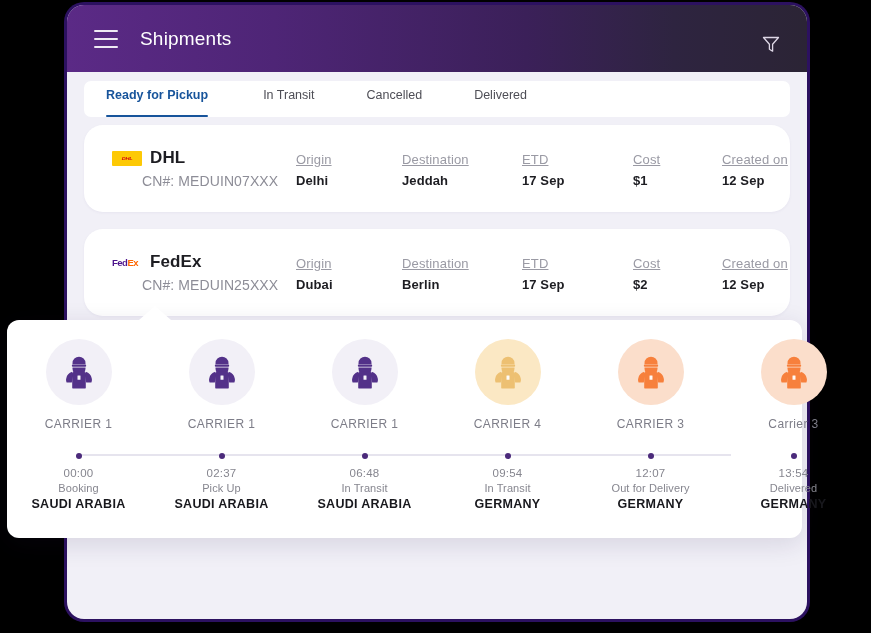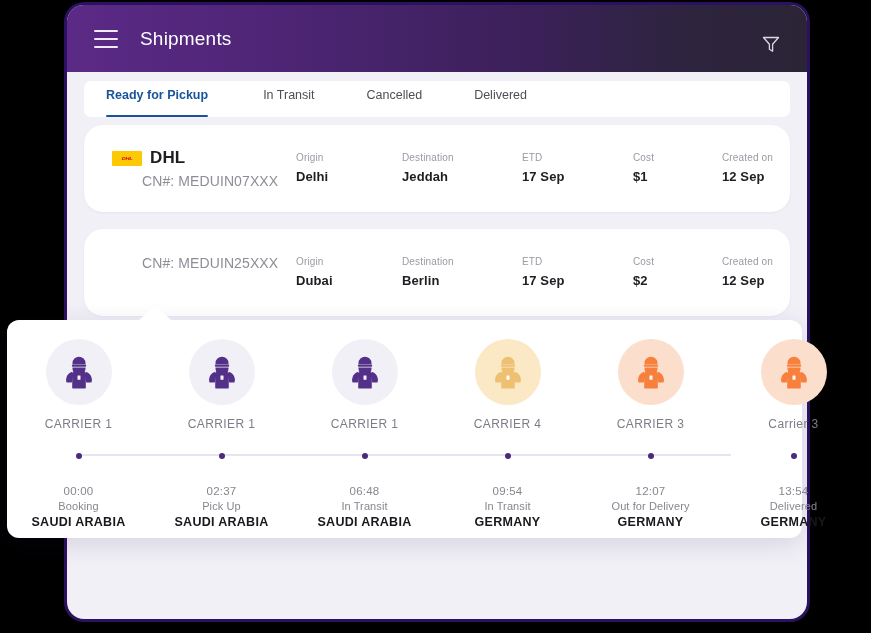--- a/index.html
+++ b/index.html
@@ -99,21 +99,21 @@
   
   .logo-fedex {
     width: 30px; height: 15px;
     display: flex; align-items: center; justify-content: flex-start;
     font-size: 9.5px; font-weight: bold; letter-spacing: -.5px;
   }
   .logo-fedex .fed { color: #4d148c; }
   .logo-fedex .ex  { color: #ff6600; }
 
   .field { position: absolute; top: 27px; }
-  .field-label { font-size: 10px; color: #9a9aa4; letter-spacing: .15px; }
+  .field-label { font-size: 13px; color: #9a9aa4; letter-spacing: .15px; text-decoration: underline; }
   .field-value { font-size: 13px; font-weight: bold; color: #1d1d22; margin-top: 6px; letter-spacing: .1px;}
   .f-origin      { left: 212px; }
   .f-destination { left: 318px; }
   .f-etd         { left: 438px; }
   .f-cost        { left: 549px; }
   .f-created     { left: 638px; }
 
   
   #timeline-panel {
     position: absolute; left: 7px; top: 320px;
@@ -151,21 +151,21 @@
   .dot-row {
     position: absolute; top: 131px; left: 0; width: 100%; height: 10px;
     display: flex; align-items: center; justify-content: center;
   }
   .dot { width: 6px; height: 6px; border-radius: 50%; background: #4b2a7b; z-index: 2; }
   #rail {
     position: absolute; left: 71px; right: 71px; top: 134px;
     height: 1.5px; background: #e6e4ee; z-index: 1;
   }
   .step-time {
-    margin-top: 54px; font-size: 11.5px; color: #86868f; letter-spacing: .2px;
+    margin-top: 36px; font-size: 11.5px; color: #86868f; letter-spacing: .2px;
   }
   .step-status { margin-top: 3px; font-size: 11px; color: #86868f; letter-spacing: .1px;}
   .step-country {
     margin-top: 3px; font-size: 12.5px; font-weight: bold; color: #18181d; letter-spacing: .3px;
   }
 </style>
 </head>
 <body>
 
 <div id="stage">
@@ -229,20 +229,27 @@
           <div class="field-value">$1</div>
         </div>
         <div class="field f-created">
           <div class="field-label">Created on</div>
           <div class="field-value">12 Sep</div>
         </div>
       </div>
 
       <div class="ship-card" id="ship-card-1">
         <div class="carrier-block">
+          <div class="carrier-row">
+            <div class="logo-fedex">
+                <span class="fed">Fed</span>
+                <span class="ex">Ex</span>
+              </div>
+            <div class="carrier-name">FedEx</div>
+          </div>
           <div class="cn-number">CN#: MEDUIN25XXX</div>
         </div>
         <div class="field f-origin">
           <div class="field-label">Origin</div>
           <div class="field-value">Dubai</div>
         </div>
         <div class="field f-destination">
           <div class="field-label">Destination</div>
           <div class="field-value">Berlin</div>
         </div>

